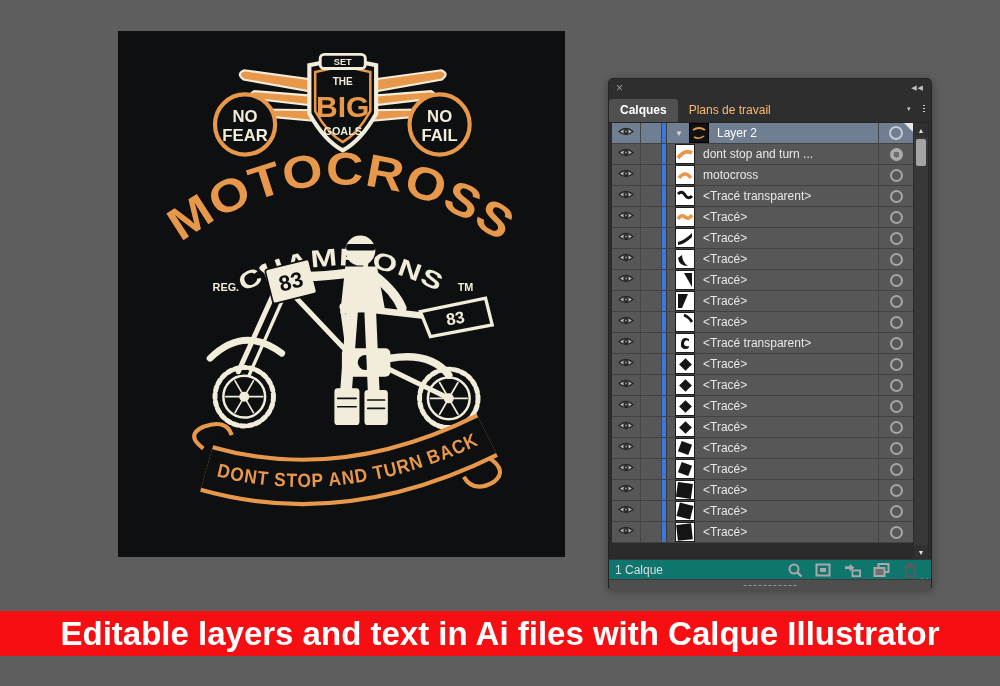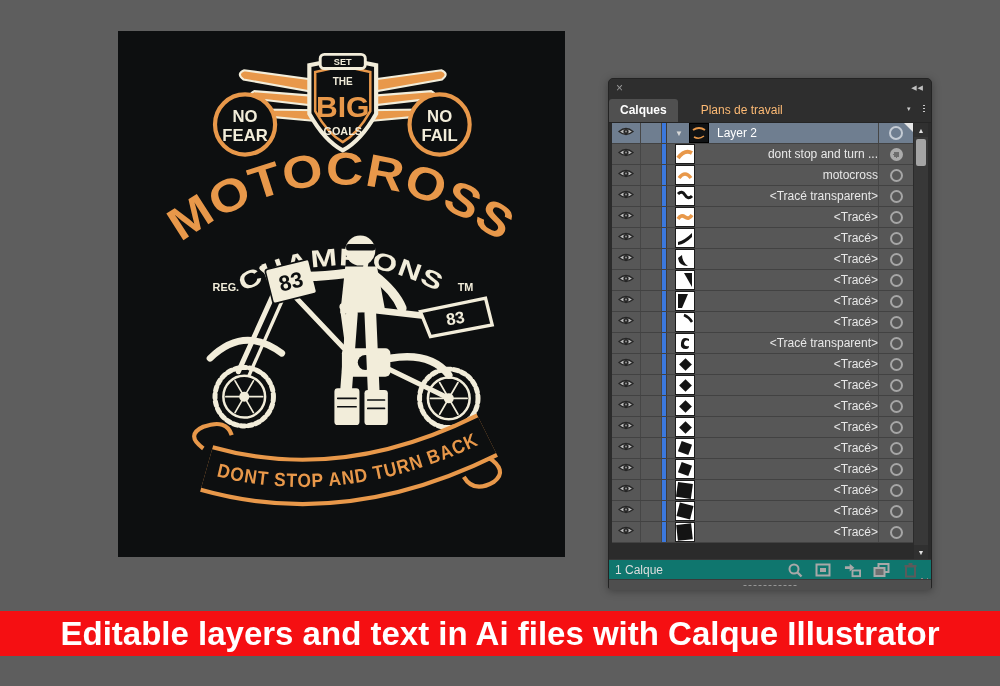--- a/index.html
+++ b/index.html
@@ -59,21 +59,21 @@
   .lrow{
     display:flex;align-items:stretch;height:21px;border-bottom:1px solid #424242;
     background:#575757;width:calc(100% - 15px);box-sizing:border-box;
   }
   .lrow.sel{background:#6F7E90;}
   .cell{display:flex;align-items:center;justify-content:center;box-sizing:border-box;}
   .cell.eye{width:29px;border-right:1px solid #464646;}
   .cell.lock{width:21px;border-right:1px solid #464646;}
   .cbar{width:4px;background:#3B78DD;border-right:1px solid #3a3a3a;}
   .content{flex:1;display:flex;align-items:center;padding-left:8px;overflow:hidden;}
-  .lrow.child .content{justify-content:space-between;}
+  .lrow.child .content{}
   .tri{color:#D8D8D8;font-size:8px;width:14px;flex:0 0 14px;}
   .thumb{
     width:18px;height:18px;background:#FFFFFF;border:1px solid #1c1c1c;flex:0 0 18px;
     display:block;margin-right:8px;
   }
   .thumb svg{display:block;width:18px;height:18px;}
   .thumb.dark{background:#101214;border-color:#000;}
   .lname{white-space:nowrap;color:#E8E8E8;}
   .lrow.sel .lname{color:#FFFFFF;}
   .cell.target{width:35px;border-left:1px solid #464646;position:relative;}
@@ -236,21 +236,21 @@
 <div class="banner">
   <span class="btext">Editable layers and text in Ai files with Calque Illustrator</span>
 </div>
 
 <div class="panel">
   <div class="titlebar">
     <span class="close">×</span>
     <span class="collapse">◀◀</span>
   </div>
   <div class="tabbar">
-    <div style="display:flex;align-items:flex-end;height:100%;gap:12px;">
+    <div style="display:flex;align-items:flex-end;height:100%;">
         <div class="tab active">Calques</div>
         <div class="tab">Plans de travail</div>
       </div>
     <div class="panelmenu">
       <span class="tri">▾</span>
       <span class="bars"></span>
     </div>
   </div>
 
   <div class="rowswrap">

